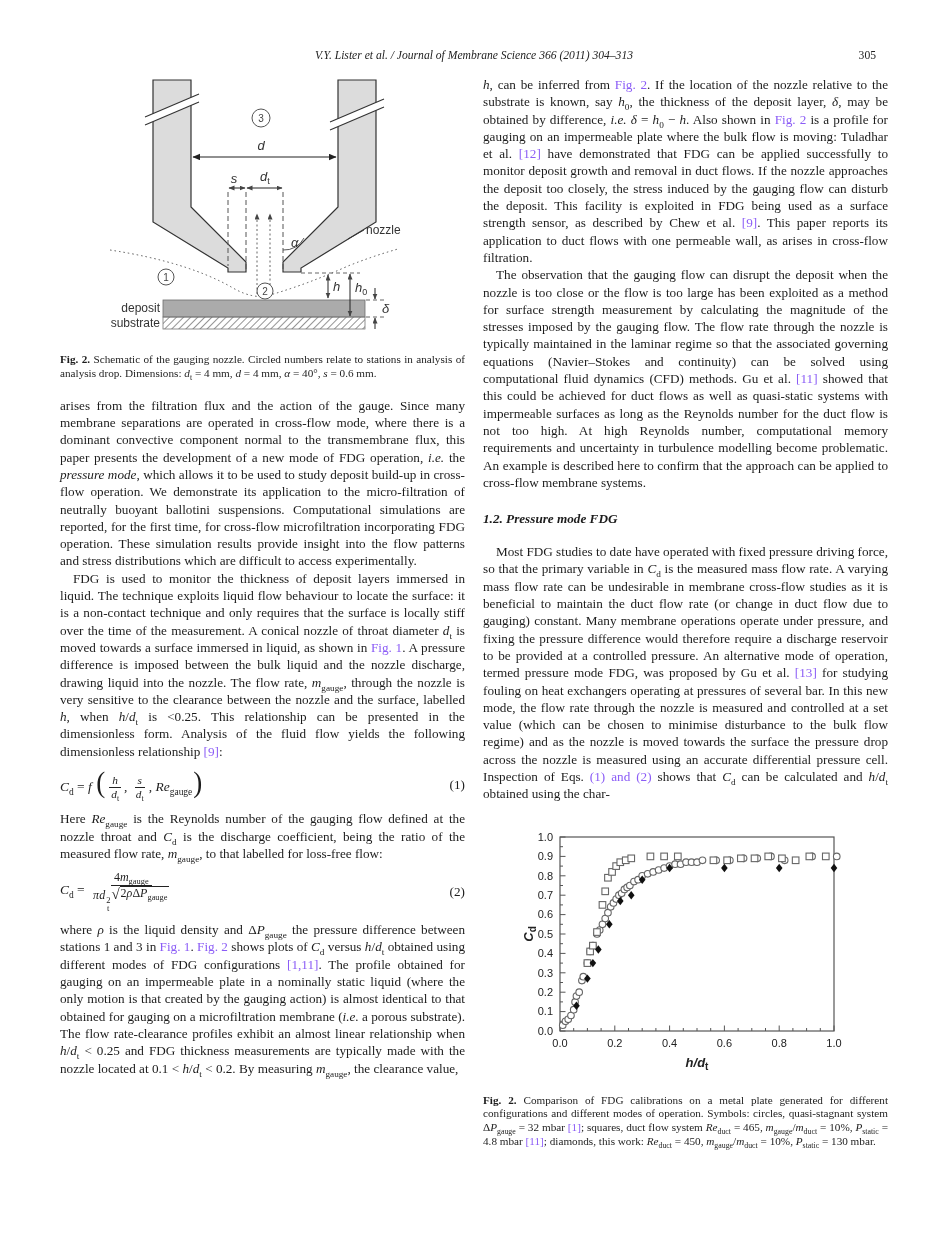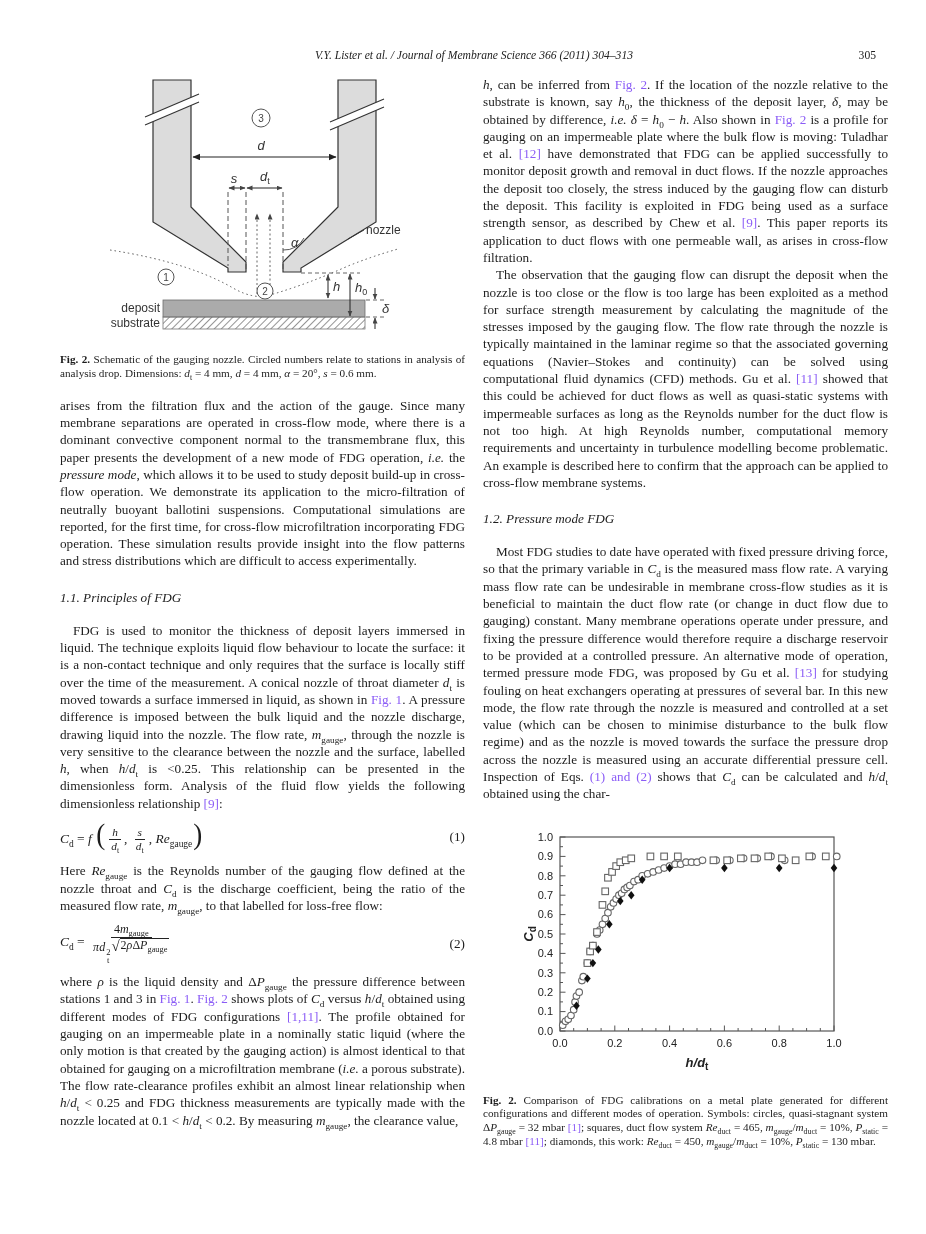--- a/index.html
+++ b/index.html
@@ -5,21 +5,21 @@
   html,body{margin:0;padding:0;background:#ffffff;}
   body{width:926px;height:1234px;position:relative;font-family:"Liberation Serif","DejaVu Serif",serif;color:#1c1c1c;}
   .page{position:absolute;inset:0;overflow:hidden;}
   .pg-header{position:absolute;top:49px;left:60px;width:828px;font-size:11.6px;}
   .running-title{display:block;text-align:center;font-style:italic;color:#222;}
   .page-number{position:absolute;right:12px;top:0;font-style:normal;color:#222;}
   .columns{position:absolute;top:76px;left:60px;width:828px;display:flex;gap:18px;}
   .col{width:405px;}
   .para{margin:0;text-align:justify;font-size:13.2px;line-height:17.3px;color:#1c1c1c;}
   .indent{text-indent:13px;}
-  .sec{font-style:italic;font-weight:normal;font-size:13.2px;margin:20px 0 16px 0;}
+  .sec{font-style:italic;font-weight:bold;font-size:13.2px;margin:20px 0 16px 0;}
   sub{font-size:0.70em;line-height:0;}
   .it{font-style:italic;}
   .bd{font-weight:bold;}
   .ref{color:#8b5cf6;}
   .figure1-wrap{margin:2px 0 0 28px;}
   .figcaption{font-size:11.2px;line-height:13.9px;text-align:justify;color:#1c1c1c;margin-top:9px;}
   
   .equation{display:flex;align-items:center;font-size:13.5px;margin:9px 0 9px 0;}
   .eq-num{margin-left:auto;font-size:13.2px;}
   .frac{display:inline-flex;flex-direction:column;align-items:center;vertical-align:middle;margin:0 2px;font-size:11.3px;line-height:1.15;}
@@ -131,25 +131,24 @@
             <line x1="377" y1="288" x2="377" y2="299" stroke="#222" stroke-width="1" marker-end="url(#ahs)"></line>
             <line x1="377" y1="329" x2="377" y2="318" stroke="#222" stroke-width="1" marker-end="url(#ahs)"></line>
             <text class="fig1-var" x="384" y="313">δ</text>
           </g>
 
           <text class="fig1-label" x="162" y="312" text-anchor="end">deposit</text>
           <text class="fig1-label" x="162" y="327" text-anchor="end">substrate</text>
         </svg>
       </div>
 
-      <div class="figcaption"><span class="bd">Fig. 2.</span><span> Schematic of the gauging nozzle. Circled numbers relate to stations in analysis of analysis drop. Dimensions: </span><span class="it">d</span><sub>t</sub><span> = 4 mm, </span><span class="it">d</span><span> = 4 mm, </span><span class="it">α</span><span> = 20°, </span><span class="it">s</span><span> = 0.6 mm.</span></div>
+      <div class="figcaption"><span class="bd">Fig. 2.</span><span> Schematic of the gauging nozzle. Circled numbers relate to stations in analysis of analysis drop. Dimensions: </span><span class="it">d</span><sub>t</sub><span> = 4 mm, </span><span class="it">d</span><span> = 4 mm, </span><span class="it">α</span><span> = 40°, </span><span class="it">s</span><span> = 0.6 mm.</span></div>
 
       <p class="para" style="margin-top:16px;"><span>arises from the filtration flux and the action of the gauge. Since many membrane separations are operated in cross-flow mode, where there is a dominant convective component normal to the transmembrane flux, this paper presents the development of a new mode of FDG operation, </span><span class="it">i.e.</span><span> the </span><span class="it">pressure mode</span><span>, which allows it to be used to study deposit build-up in cross-flow operation. We demonstrate its application to the micro-filtration of neutrally buoyant ballotini suspensions. Computational simulations are reported, for the first time, for cross-flow microfiltration incorporating FDG operation. These simulation results provide insight into the flow patterns and stress distributions which are difficult to access experimentally.</span></p>
 
-      <h3 class="sec">1.1.  Principles of FDG</h3>
 
       <p class="para indent"><span>FDG is used to monitor the thickness of deposit layers immersed in liquid. The technique exploits liquid flow behaviour to locate the surface: it is a non-contact technique and only requires that the surface is locally stiff over the time of the measurement. A conical nozzle of throat diameter </span><span class="it">d</span><sub>t</sub><span> is moved towards a surface immersed in liquid, as shown in </span><span class="ref">Fig. 1</span><span>. A pressure difference is imposed between the bulk liquid and the nozzle discharge, drawing liquid into the nozzle. The flow rate, </span><span class="it">m</span><sub>gauge</sub><span>, through the nozzle is very sensitive to the clearance between the nozzle and the surface, labelled </span><span class="it">h</span><span>, when </span><span class="it">h</span><span>/</span><span class="it">d</span><sub>t</sub><span> is &lt;0.25. This relationship can be presented in the dimensionless form. Analysis of the fluid flow yields the following dimensionless relationship </span><span class="ref">[9]</span><span>:</span></p>
 
       <div class="equation">
         <span>
           <span class="it">C</span><sub>d</sub>
           <span>=</span>
           <span class="it">f</span>
           <span class="bigp">(</span><span class="frac">
               <span class="top it">h</span>

